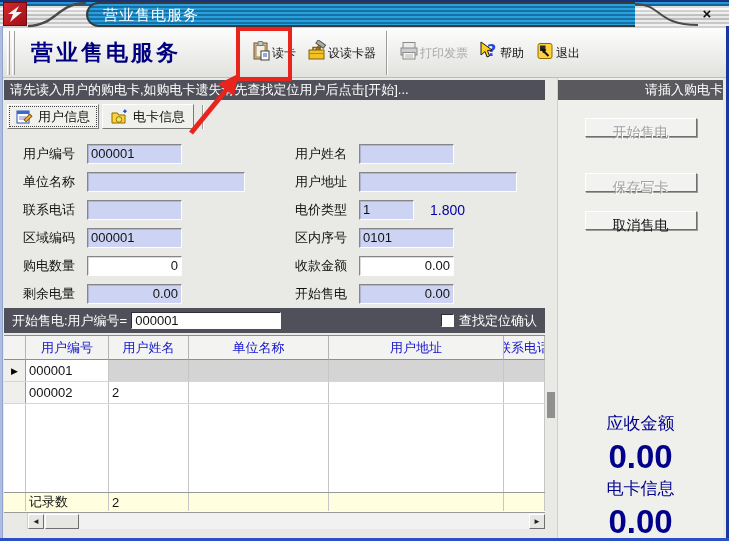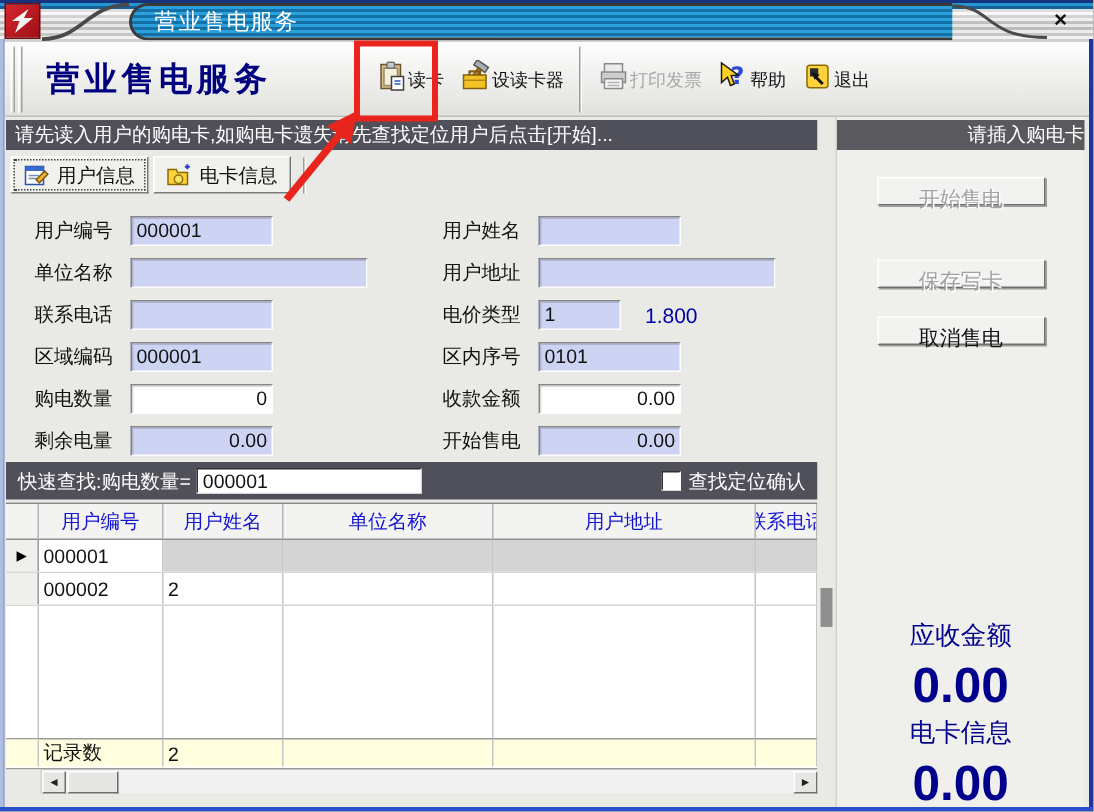--- a/index.html
+++ b/index.html
@@ -292,21 +292,21 @@
         <span class="f-label">收款金额</span>
         <input class="f-input w95 white num" value="0.00" style="">
       </div>
       <div class="f-row" style="top:154px;left:292px">
         <span class="f-label">开始售电</span>
         <input class="f-input w95 num" value="0.00" style="">
       </div>
     </div>
 
     <div class="search-bar">
-      <span>快速查找:购电数量=</span>
+      <span>开始售电:用户编号=</span>
       <input class="qs-input" value="000001" style="">
       <span class="qs-right">
         <span class="checkbox"></span>
         <span>查找定位确认</span>
       </span>
     </div>
 
     <div class="grid">
       <div class="g-row g-header">
         <div class="gc sel"></div>

